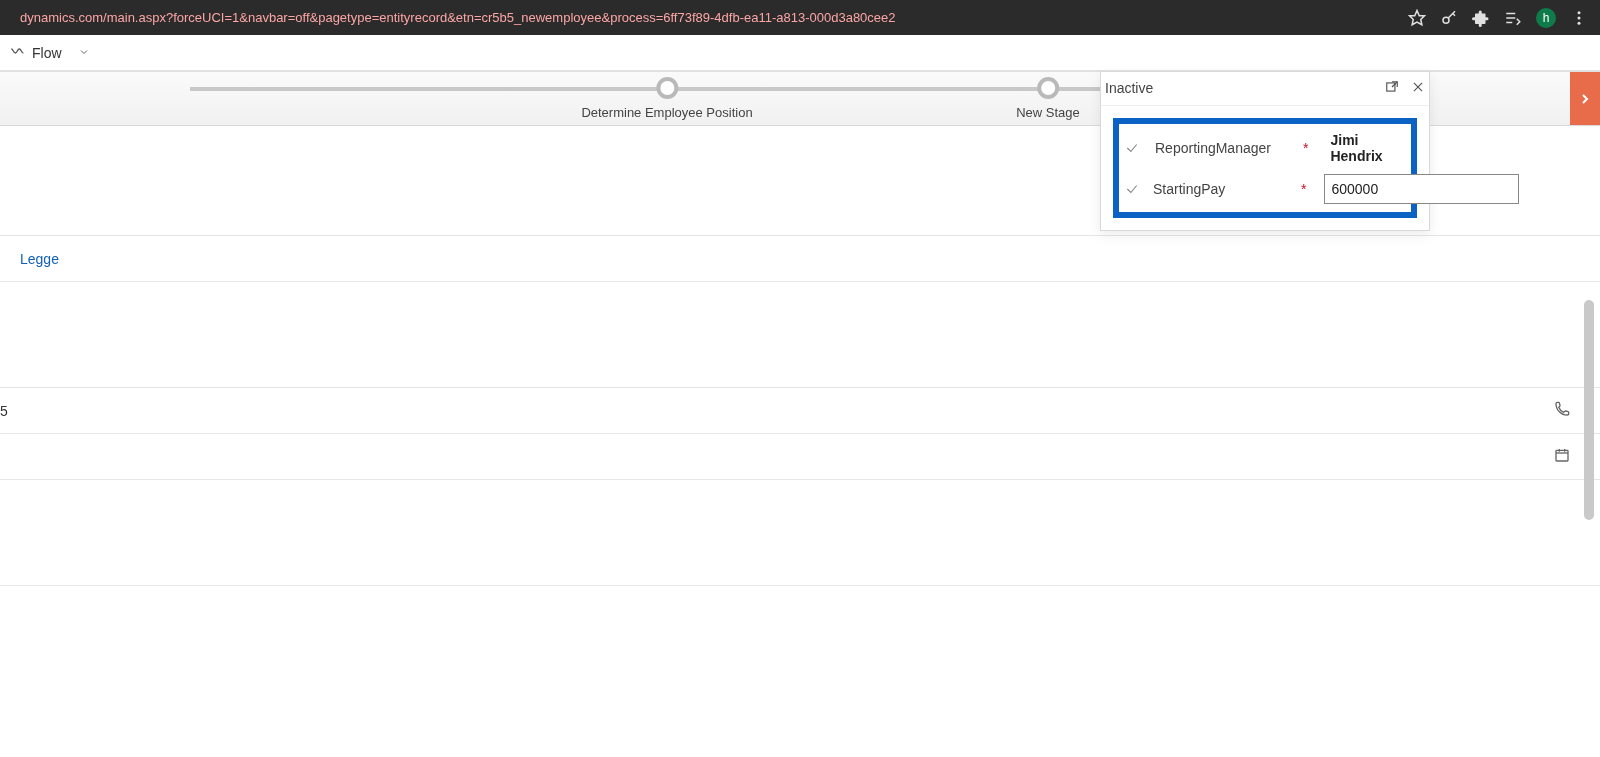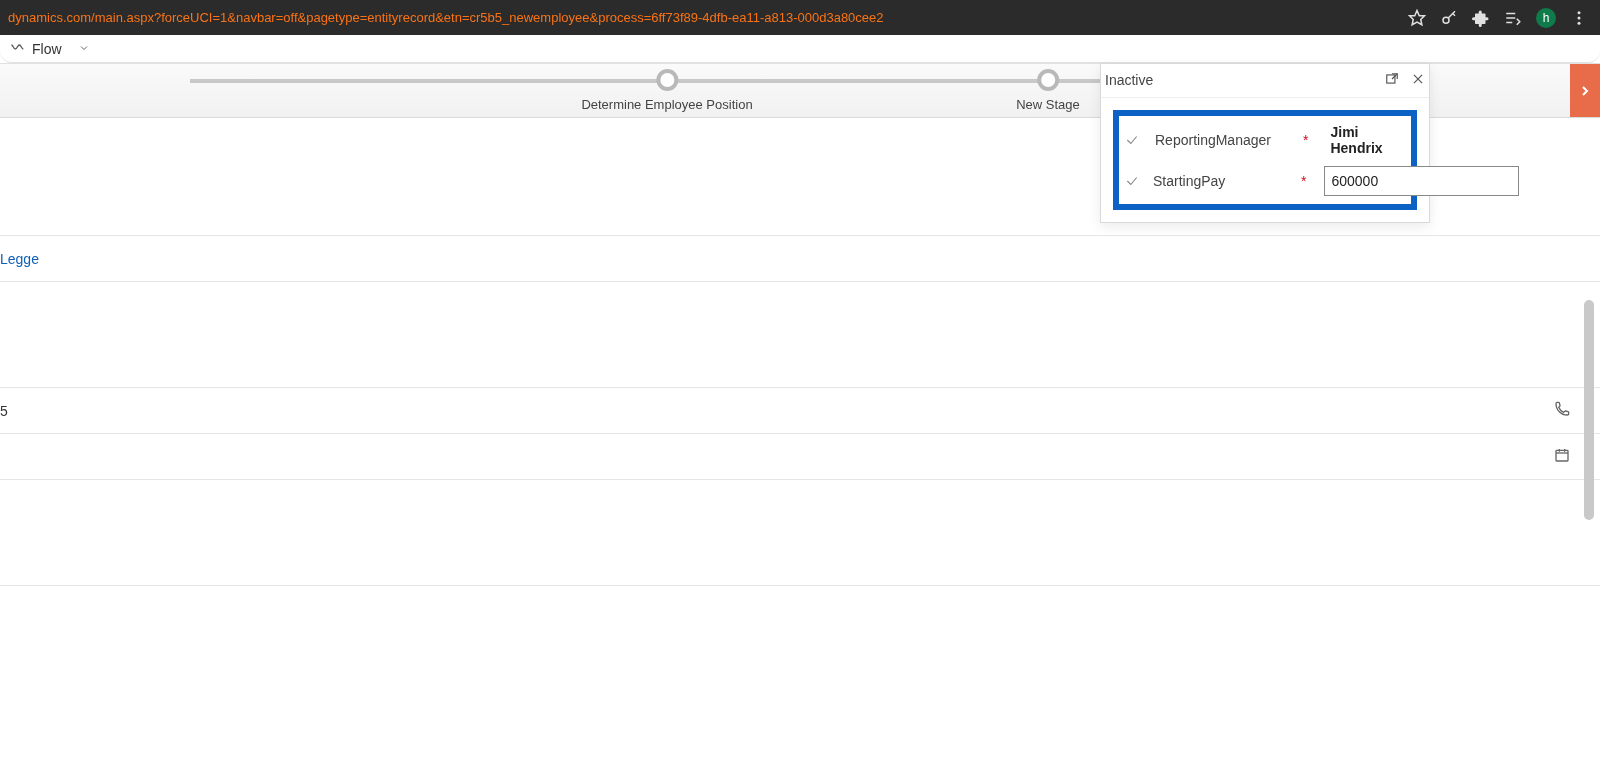--- a/index.html
+++ b/index.html
@@ -7,41 +7,40 @@
 
     
     .chrome-bar {
       height: 35px;
       background: #2b2b2b;
       display: flex; align-items: center;
       padding: 0 6px 0 0;
       color: #c9c9c9;
       font-size: 13px;
     }
-    .chrome-url { flex: 1; padding-left: 8px; white-space: nowrap; overflow: hidden; text-overflow: ellipsis; color:#f97316;}
+    .chrome-url { flex: 1; padding-left: 20px; white-space: nowrap; overflow: hidden; text-overflow: ellipsis; color:#fca5a5;}
     .chrome-icons { display: flex; align-items: center; gap: 14px; padding-right: 6px; }
     .chrome-icon { width: 18px; height: 18px; display:flex; align-items:center; justify-content:center; color:#e0e0e0; }
     .chrome-icon svg { width: 18px; height: 18px; }
     .chrome-avatar {
       width: 20px; height: 20px; border-radius: 50%;
       background: #0f7b4a; color: #fff;
       display:flex; align-items:center; justify-content:center;
       font-size: 12px; font-weight: 500;
     }
 
     
     .toolbar {
-      height: 28px;
+      height: 36px;
       display:flex; align-items:center;
       padding: 0 4px;
       background:#fff;
       border-bottom: 1px solid #e1e1e1;
       font-size: 14px;
       color:#333;
-      border-radius:12px;
     }
     .toolbar .flow-item { display:flex; align-items:center; gap:6px; padding: 4px 6px; }
     .toolbar .flow-icon { display:flex; align-items:center; color:#666;}
     .toolbar .chev { margin-left: 10px; color:#666; }
 
     
     .bpf-wrap { position: relative; }
     .bpf {
       height: 55px;
       background: linear-gradient(#fafafa,#f1f1f1);
@@ -96,21 +95,21 @@
     .scroll-thumb { position:absolute; top:0; width:10px; left:2px; height:220px; background:#c9c9c9; border-radius:5px; }
 
     .data-row {
       height: 46px;
       border-bottom: 1px solid #e6e6e6;
       display:flex; align-items:center;
       padding: 0 30px 0 0;
       font-size: 14px;
       color:#333;
     }
-    .row-link { color:#1160b7; }
+    .row-link { color:#1160b7;margin-left:20px; }
     .row-icon-right { color:#666; }
 
     
     .popover {
       position: absolute;
       top: 0px;
       left: 1100px;
       width: 330px;
       background:#fff;
       border: 1px solid #d9d9d9;

